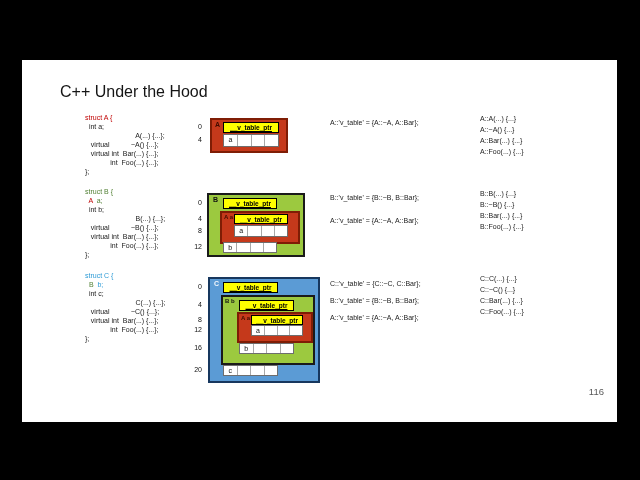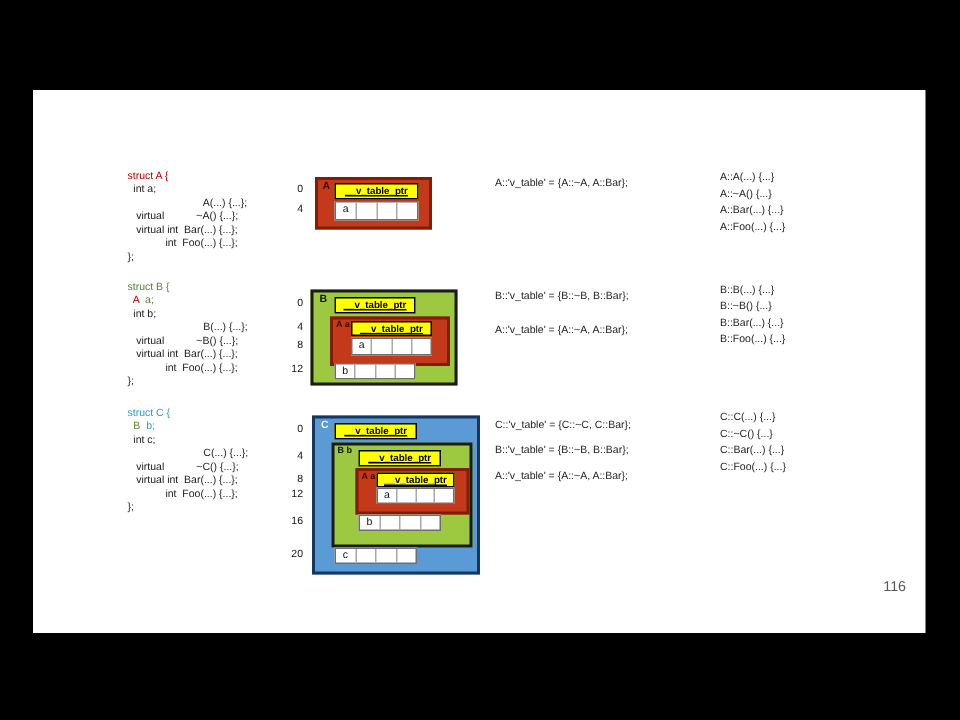--- a/index.html
+++ b/index.html
@@ -60,20 +60,21 @@
   .fline { margin-bottom:3px; }
 
   .pagenum { position:absolute; right:13px; bottom:25px; font-size:9.5px; color:#595959;text-align:right; }
 </style>
 </head>
 <body>
 
 <div class="stage">
   <div class="slide">
 
+    <h1 class="title">C++ Under the Hood</h1>
 
     <div>
       <div class="code" style="left:63px; top:53px;"><div class="code-line"><span style="color: rgb(192, 0, 0);">struct A {</span></div><div class="code-line"><span>  int a;</span></div><div class="code-line"><span>                          A(...) {...};</span></div><div class="code-line"><span>   virtual           ~A() {...};</span></div><div class="code-line"><span>   virtual int  Bar(...) {...};</span></div><div class="code-line"><span>             int  Foo(...) {...};</span></div><div class="code-line"><span>};</span></div></div>
 
       <div class="offset" style="top:63px;">0</div>
       <div class="offset" style="top:76px;">4</div>
 
       <div class="dg dg-a" style="background: rgb(197, 57, 27);">
         <span class="blabel">A</span>
         <div class="vbar" style="background: rgb(255, 255, 0);">__v_table_ptr</div>

